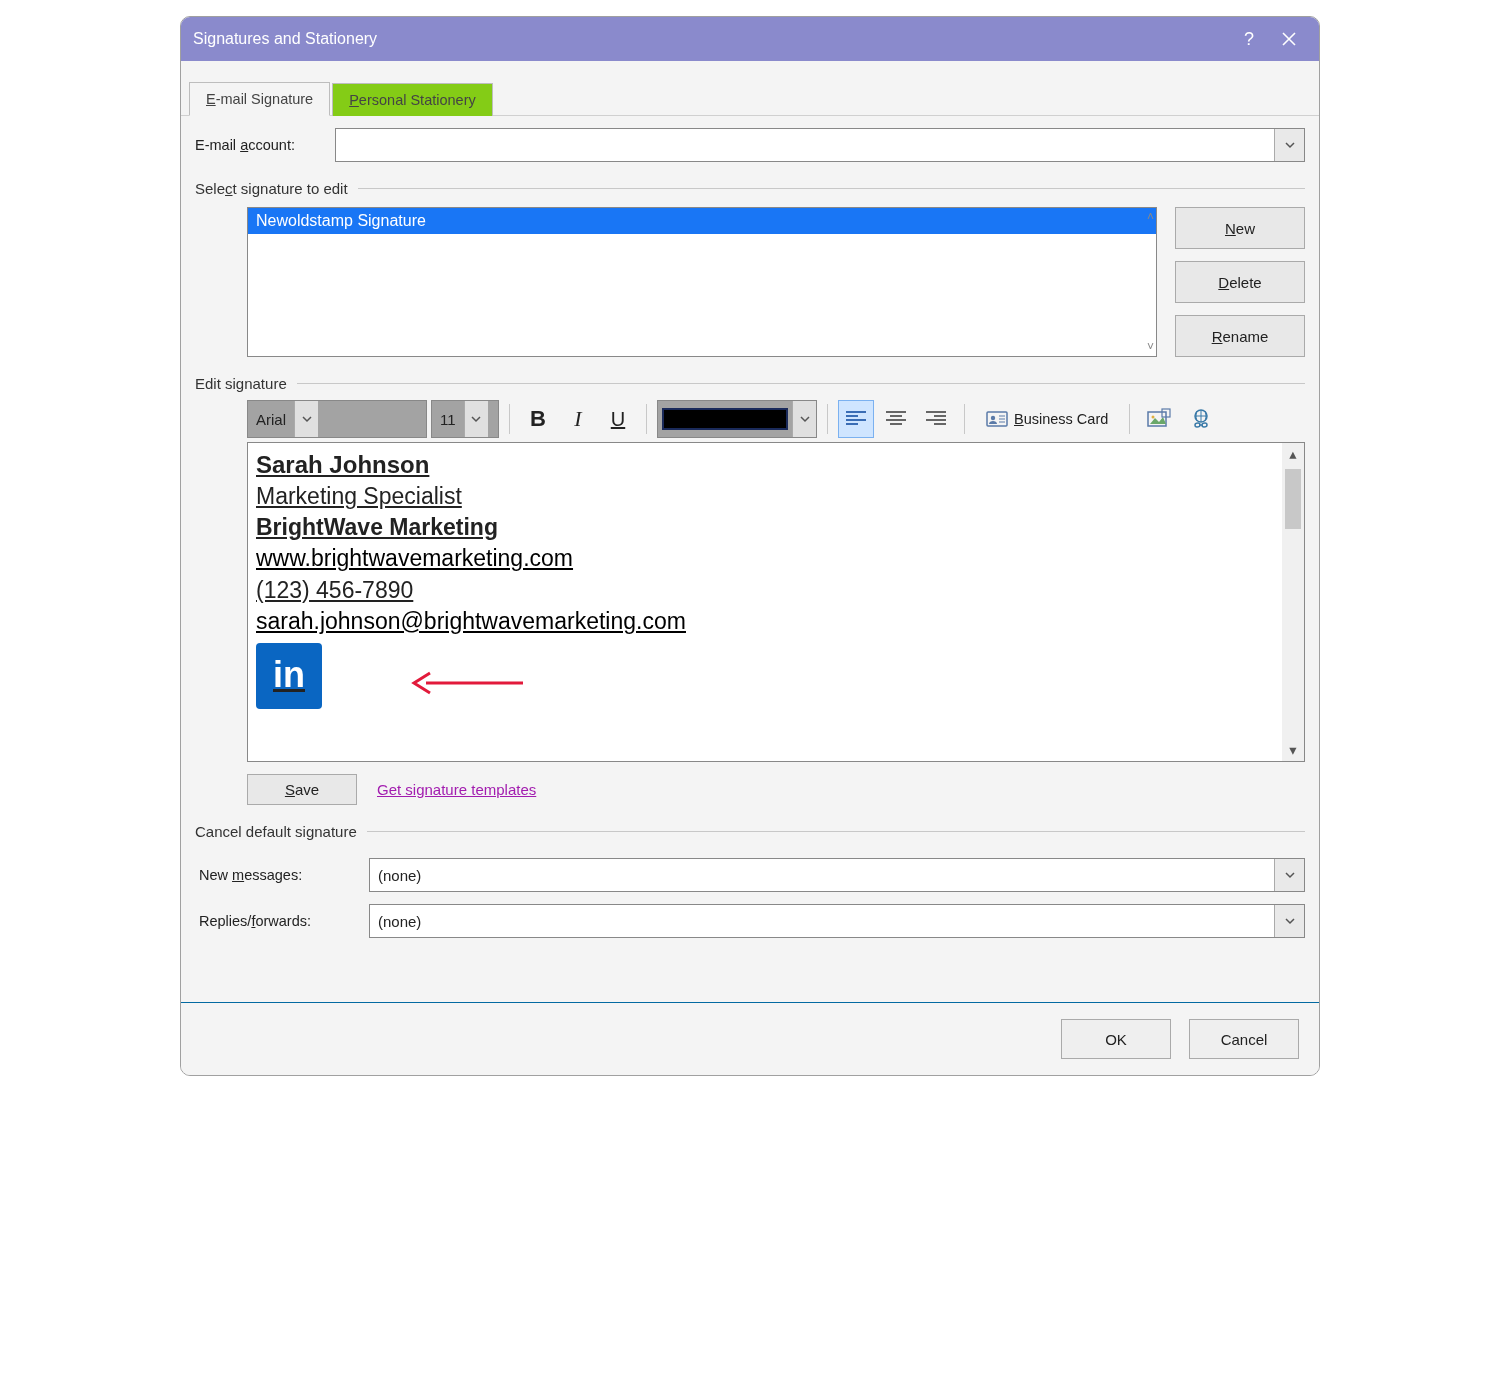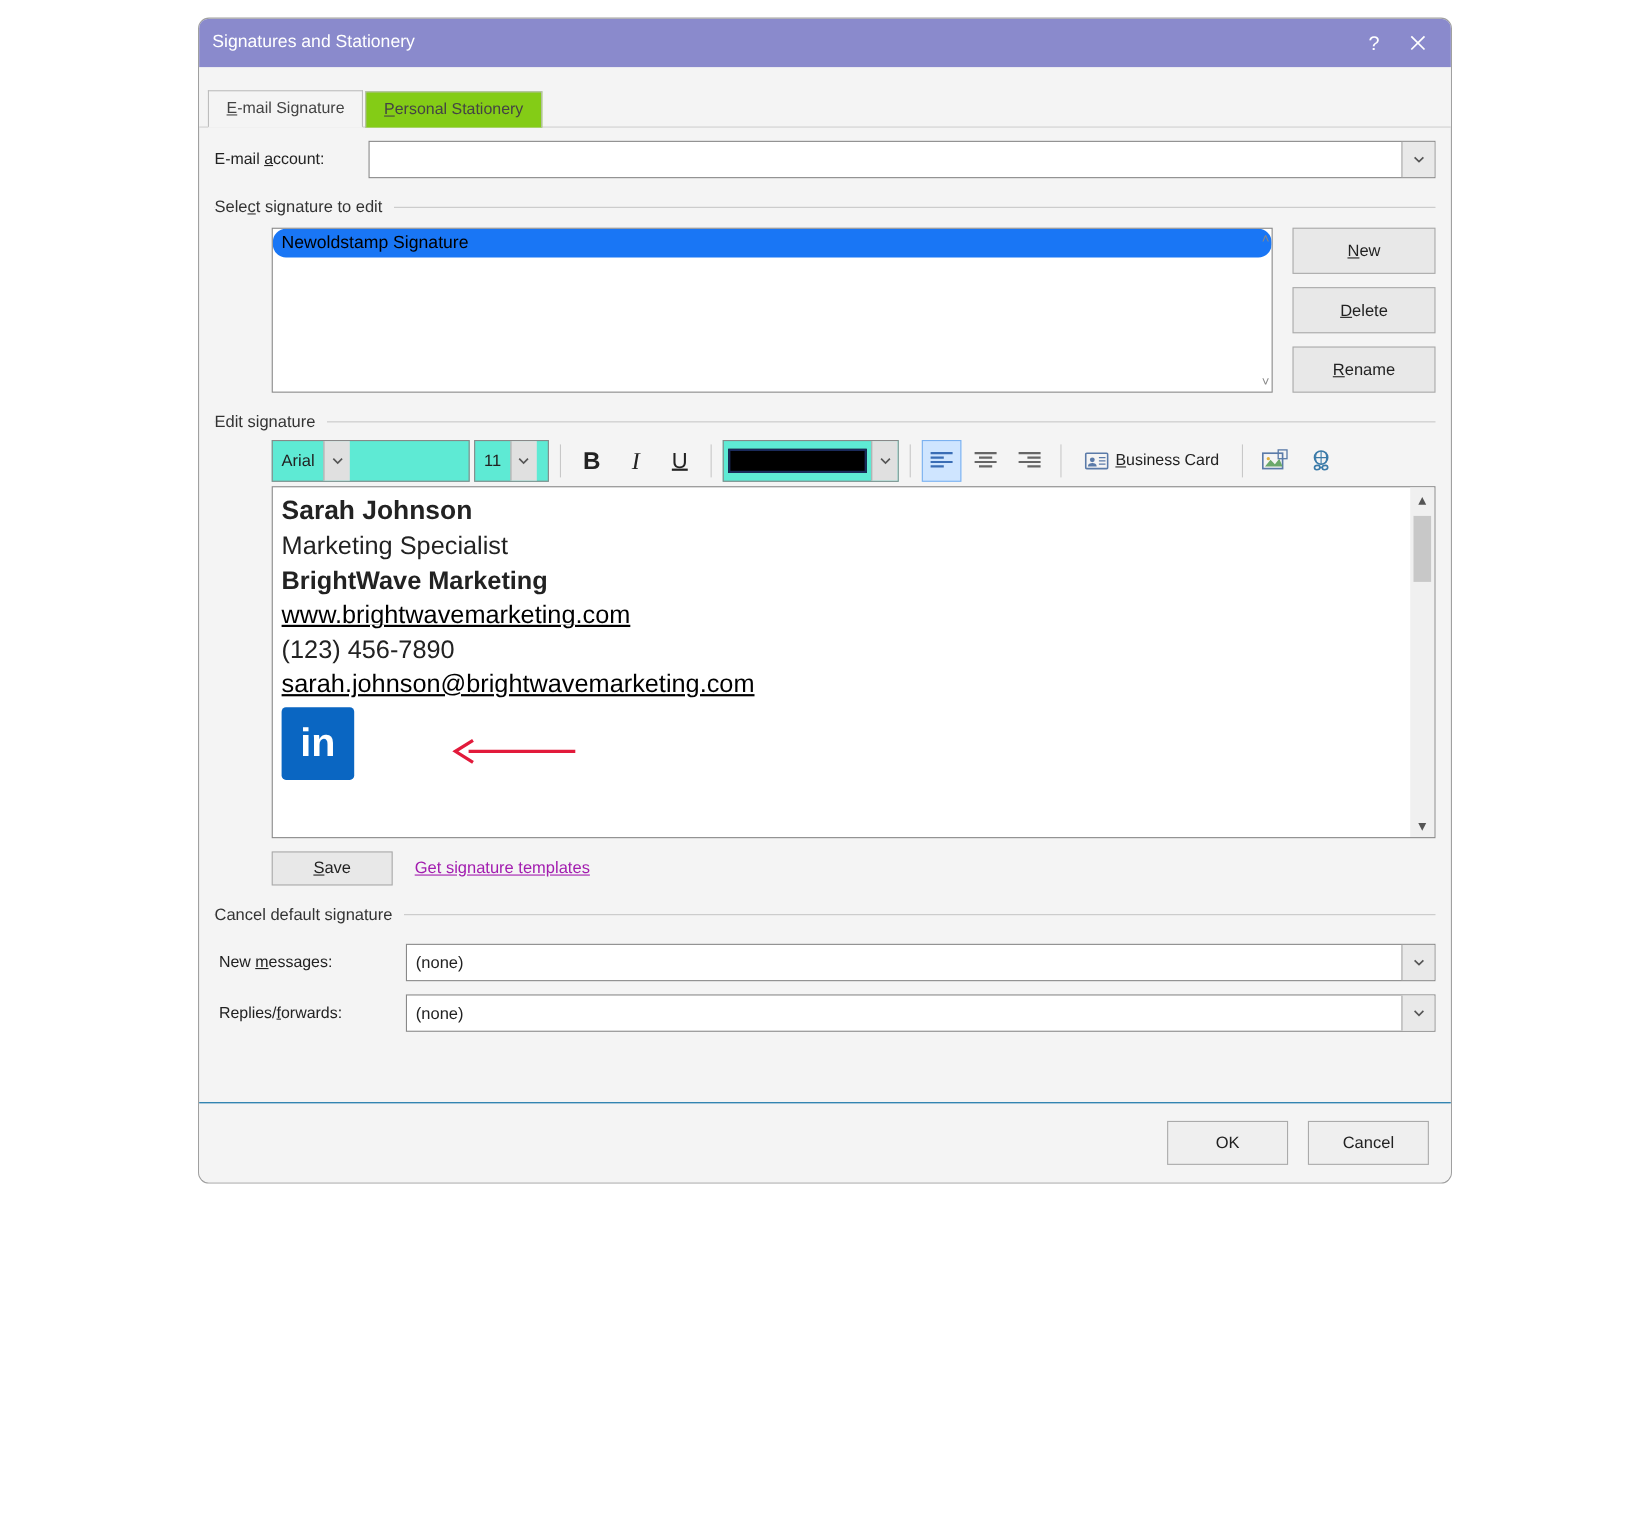--- a/index.html
+++ b/index.html
@@ -110,21 +110,21 @@
     height:150px;
     border:1px solid #888;
     background:#fff;
     position:relative;
     overflow:hidden;
   }
   .sig-list .item {
     padding:4px 8px;
     font-size:16px;
   }
-  .sig-list .item.sel { background:#1976f5; color:#000000;border-radius:12px; }
+  .sig-list .item.sel { background:#1976f5; color:#ffffff; }
   .sig-list .sb {
     position:absolute;
     right:2px; top:2px;
     display:flex; flex-direction:column; justify-content:space-between;
     height:calc(100% - 4px);
     color:#888;
   }
   .sidebtns {
     width:130px;
     display:flex;
@@ -148,21 +148,21 @@
   .toolbar {
     display:flex;
     align-items:stretch;
     gap:4px;
     margin-top:8px;
     height:38px;
   }
   .toolbar .spacer { width:1px; background:#c8c8c8; margin:4px 6px; }
   .tool-combo {
     border:1px solid #888;
-    background:#5eead4;
+    background:#a3a3a3;
     display:flex;
     align-items:center;
   }
   .tool-combo .t { padding:2px 8px; font-size:15px;}
   .tool-combo .a {
     width:24px; align-self:stretch;
     border-left:1px solid #aaa;
     background:#e0e0e0;
     display:flex; align-items:center; justify-content:center;
     color:#555;
@@ -176,20 +176,21 @@
   .tbtn.sel { background:#cfe5ff; border:1px solid #7bb1f0; }
   .tbtn svg { display:block; }
 
   .editor-wrap {
     margin-top:4px;
     border:1px solid #888;
     background:#fff;
     height:320px;
     position:relative;
     overflow:hidden;
+    text-decoration:underline;
   }
   .editor {
     padding:6px 8px;
     font-family: Arial, sans-serif;
     font-size:23px;
     line-height:1.35;
     height:100%;
     overflow-y:auto;
   }
   .editor .name { font-weight:bold; font-size:24px; }

